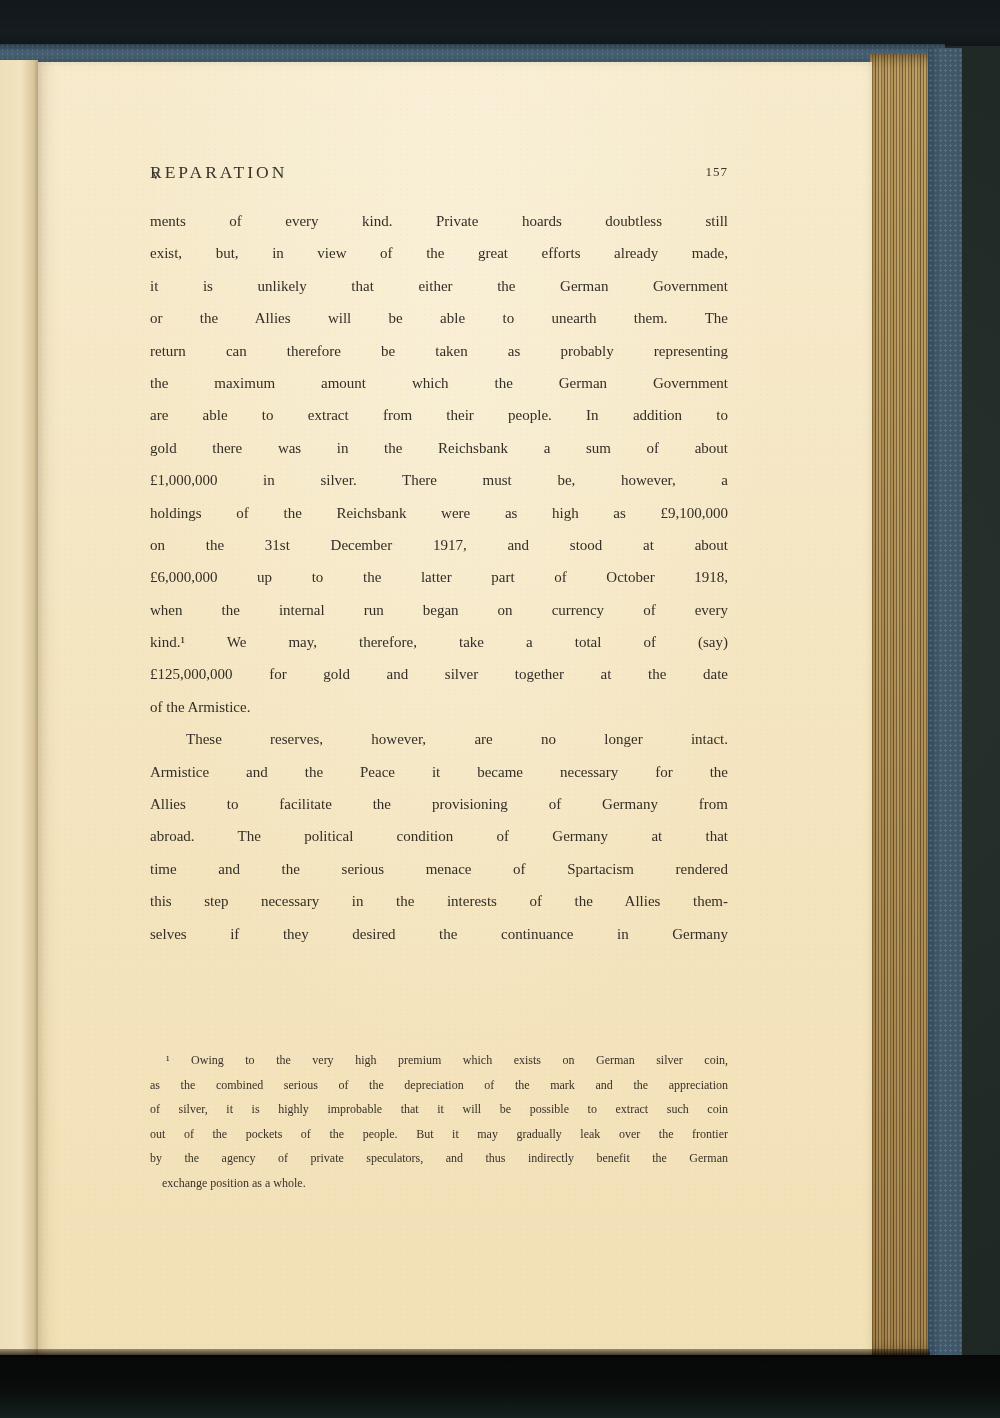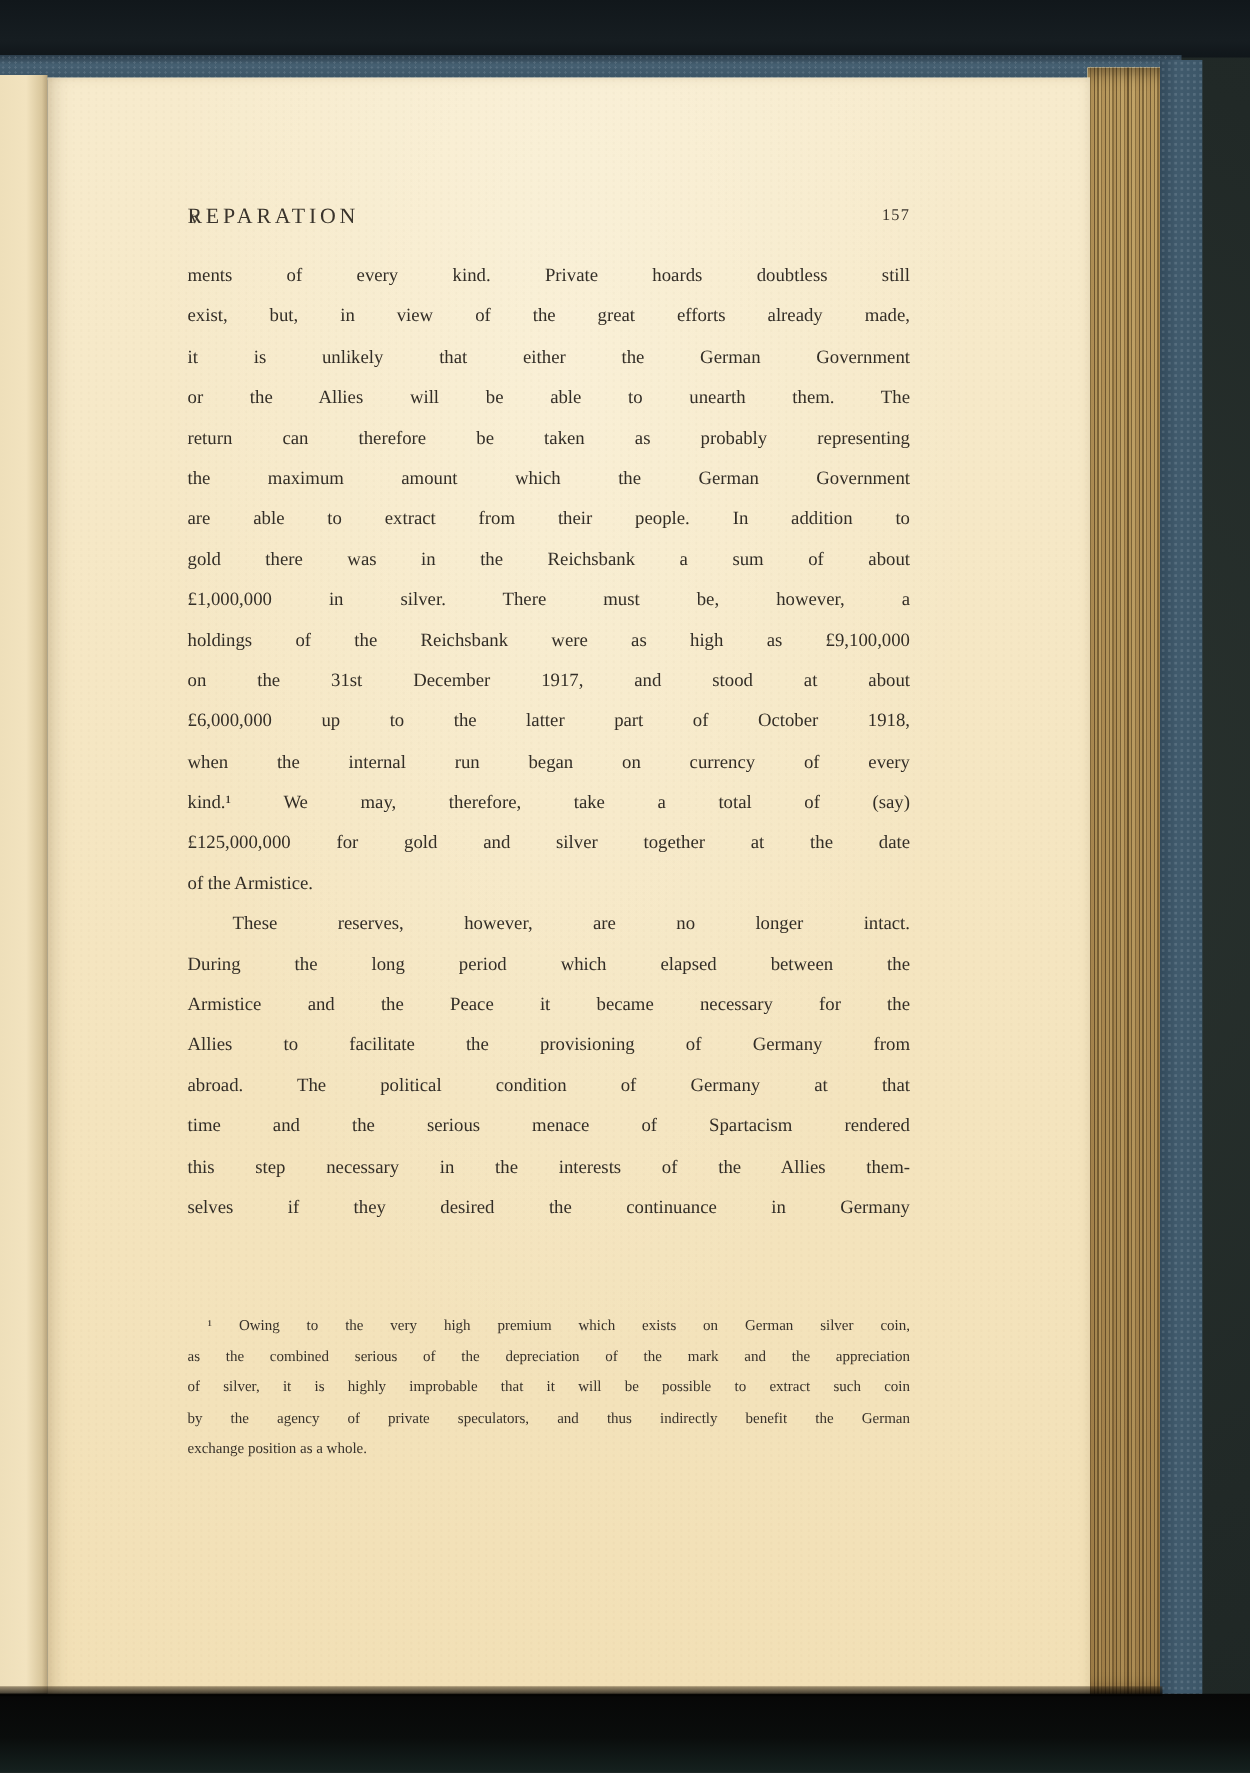--- a/index.html
+++ b/index.html
@@ -111,21 +111,21 @@
   }
   .body-text .line.no-just{text-align-last:left;white-space:normal;}
   .body-text .line.indent{padding-left:36px;}
   .footnote{
     position:absolute;left:112px;top:986px;width:578px;
     font-size:12px;line-height:24.6px;color:#38322b;
   }
   .footnote .line{
     text-align:justify;text-align-last:justify;height:24.6px;white-space:nowrap;
   }
-  .footnote .line.no-just{text-align-last:left;white-space:normal;}
+  .footnote .line.no-just{text-align-last:left;white-space:normal;margin-left:12px;}
   .footnote .line.indent{padding-left:16px;}
 </style>
 </head>
 <body>
 
 <div class="backdrop">
   <div class="top-strip"></div>
   <div class="cloth-band"></div>
   <div class="facing-strip"></div>
   <div class="fore-edge"></div>
@@ -148,31 +148,31 @@
         <div class="line">gold there was in the Reichsbank a sum of about</div>
         <div class="line">£1,000,000 in silver.  There must be, however, a</div>
         <div class="line">holdings of the Reichsbank were as high as £9,100,000</div>
         <div class="line">on the 31st December 1917, and stood at about</div>
         <div class="line">£6,000,000 up to the latter part of October 1918,</div>
         <div class="line">when the internal run began on currency of every</div>
         <div class="line">kind.¹  We may, therefore, take a total of (say)</div>
         <div class="line">£125,000,000 for gold and silver together at the date</div>
         <div class="line no-just">of the Armistice.</div>
         <div class="line indent">These reserves, however, are no longer intact.</div>
-        <div class="line">During the long period which elapsed between the</div>
         <div class="line">Armistice and the Peace it became necessary for the</div>
         <div class="line">Allies to facilitate the provisioning of Germany from</div>
         <div class="line">abroad.  The political condition of Germany at that</div>
         <div class="line">time and the serious menace of Spartacism rendered</div>
         <div class="line">this step necessary in the interests of the Allies them-</div>
         <div class="line">selves if they desired the continuance in Germany</div>
       </div>
     <div class="footnote" id="footnote-lines">
         <div class="line indent">¹ Owing to the very high premium which exists on German silver coin,</div>
         <div class="line">as the combined serious of the depreciation of the mark and the appreciation</div>
         <div class="line">of silver, it is highly improbable that it will be possible to extract such coin</div>
+        <div class="line">out of the pockets of the people.  But it may gradually leak over the frontier</div>
         <div class="line">by the agency of private speculators, and thus indirectly benefit the German</div>
         <div class="line no-just">exchange position as a whole.</div>
       </div>
   </div>
 
   <div class="bottom-shadow"></div>
 </div>
 
 </body></html>

